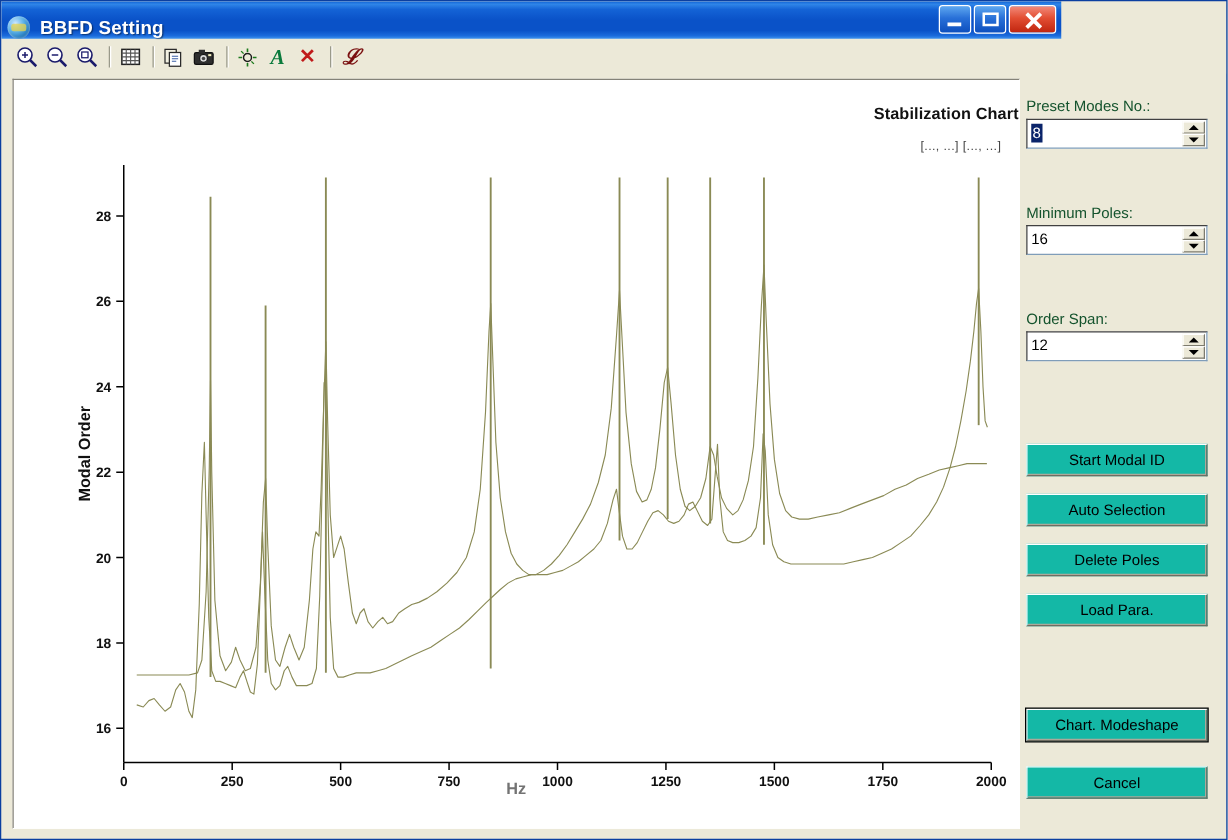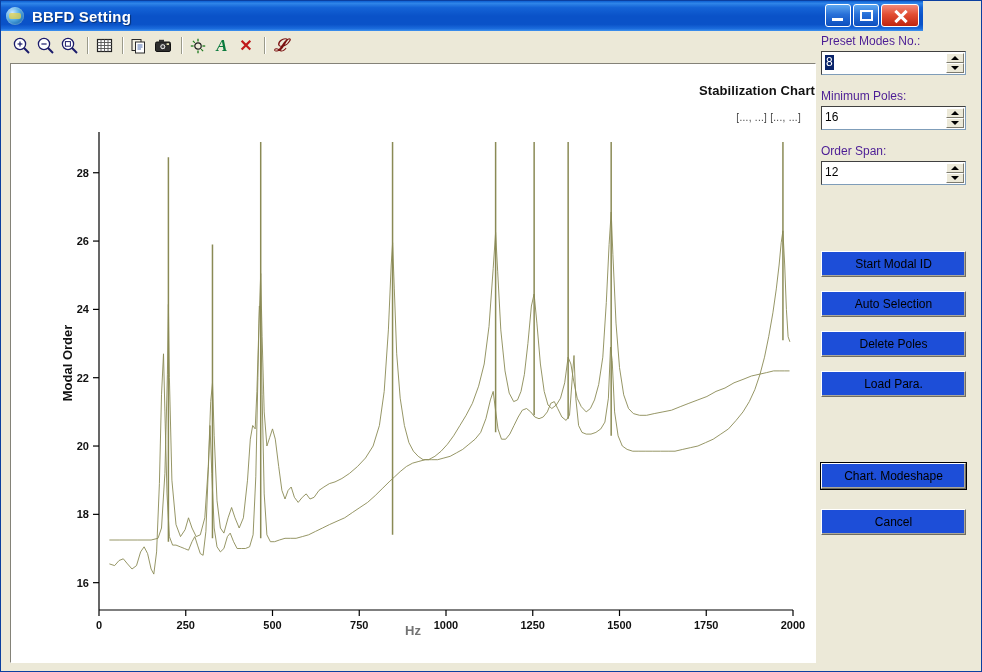--- a/index.html
+++ b/index.html
@@ -17,27 +17,27 @@
     overflow: hidden;
     background: #ece9d8;
     border: 1px solid #0b3fa0;
     box-sizing: border-box;
   }
 
   
   .titlebar {
     position: absolute;
     left: 0; top: 0;
-    width: 922px;
+    width: 848px;
     height: 30px;
     background: linear-gradient(to bottom,
        #0e61d4 0%, #2f85e8 8%, #1463d6 22%, #0a52c8 50%,
        #0a52c8 78%, #1b6bdc 92%, #3f93ef 100%);
     display: flex;
-    align-items: center;
+    align-items: flex-end;
     box-sizing: border-box;
     padding-left: 5px;
   }
   .win-icon {
     width: 18px; height: 18px;
     border-radius: 50%;
     background: radial-gradient(circle at 35% 32%, #cfe9ff 0%, #5ab0e8 40%, #1a6fb5 75%, #0d4a80 100%);
     box-shadow: inset 0 0 2px #ffffffaa;
     position: relative;
     flex: 0 0 auto;
@@ -169,23 +169,24 @@
   .plot-svg { position: absolute; left: 0; top: 0; }
 
   
   .side {
     position: absolute;
     left: 820px; top: 33px;
     width: 157px; height: 636px;
   }
   .field-label {
     font-size: 12px;
-    color: #4c1d95;
+    color: #14532d;
     margin-bottom: 3px;
     white-space: nowrap;
+    margin-top: 44px;
   }
   .spin-wrap {
     position: relative;
     width: 145px; height: 24px;
     margin-bottom: 14px;
   }
   .spin-input {
     position: absolute;
     left: 0; top: 0;
     width: 145px; height: 24px;
@@ -235,21 +236,21 @@
     transform: translate(-50%, -50%);
     border-left: 4px solid transparent;
     border-right: 4px solid transparent;
   }
   .spin-b.up::after  { border-bottom: 4px solid #000; }
   .spin-b.down::after{ border-top: 4px solid #000; }
 
   .sbtn {
     width: 145px;
     height: 26px;
-    background: #1d4ed8;
+    background: #14b8a6;
     border: 1px solid #ffffff;
     border-right-color: #6f6d62;
     border-bottom-color: #6f6d62;
     box-shadow: inset -1px -1px 0 #aca899;
     box-sizing: border-box;
     font-family: "Liberation Sans", sans-serif;
     font-size: 12px;
     color: #000;
     cursor: default;
     display: block;

